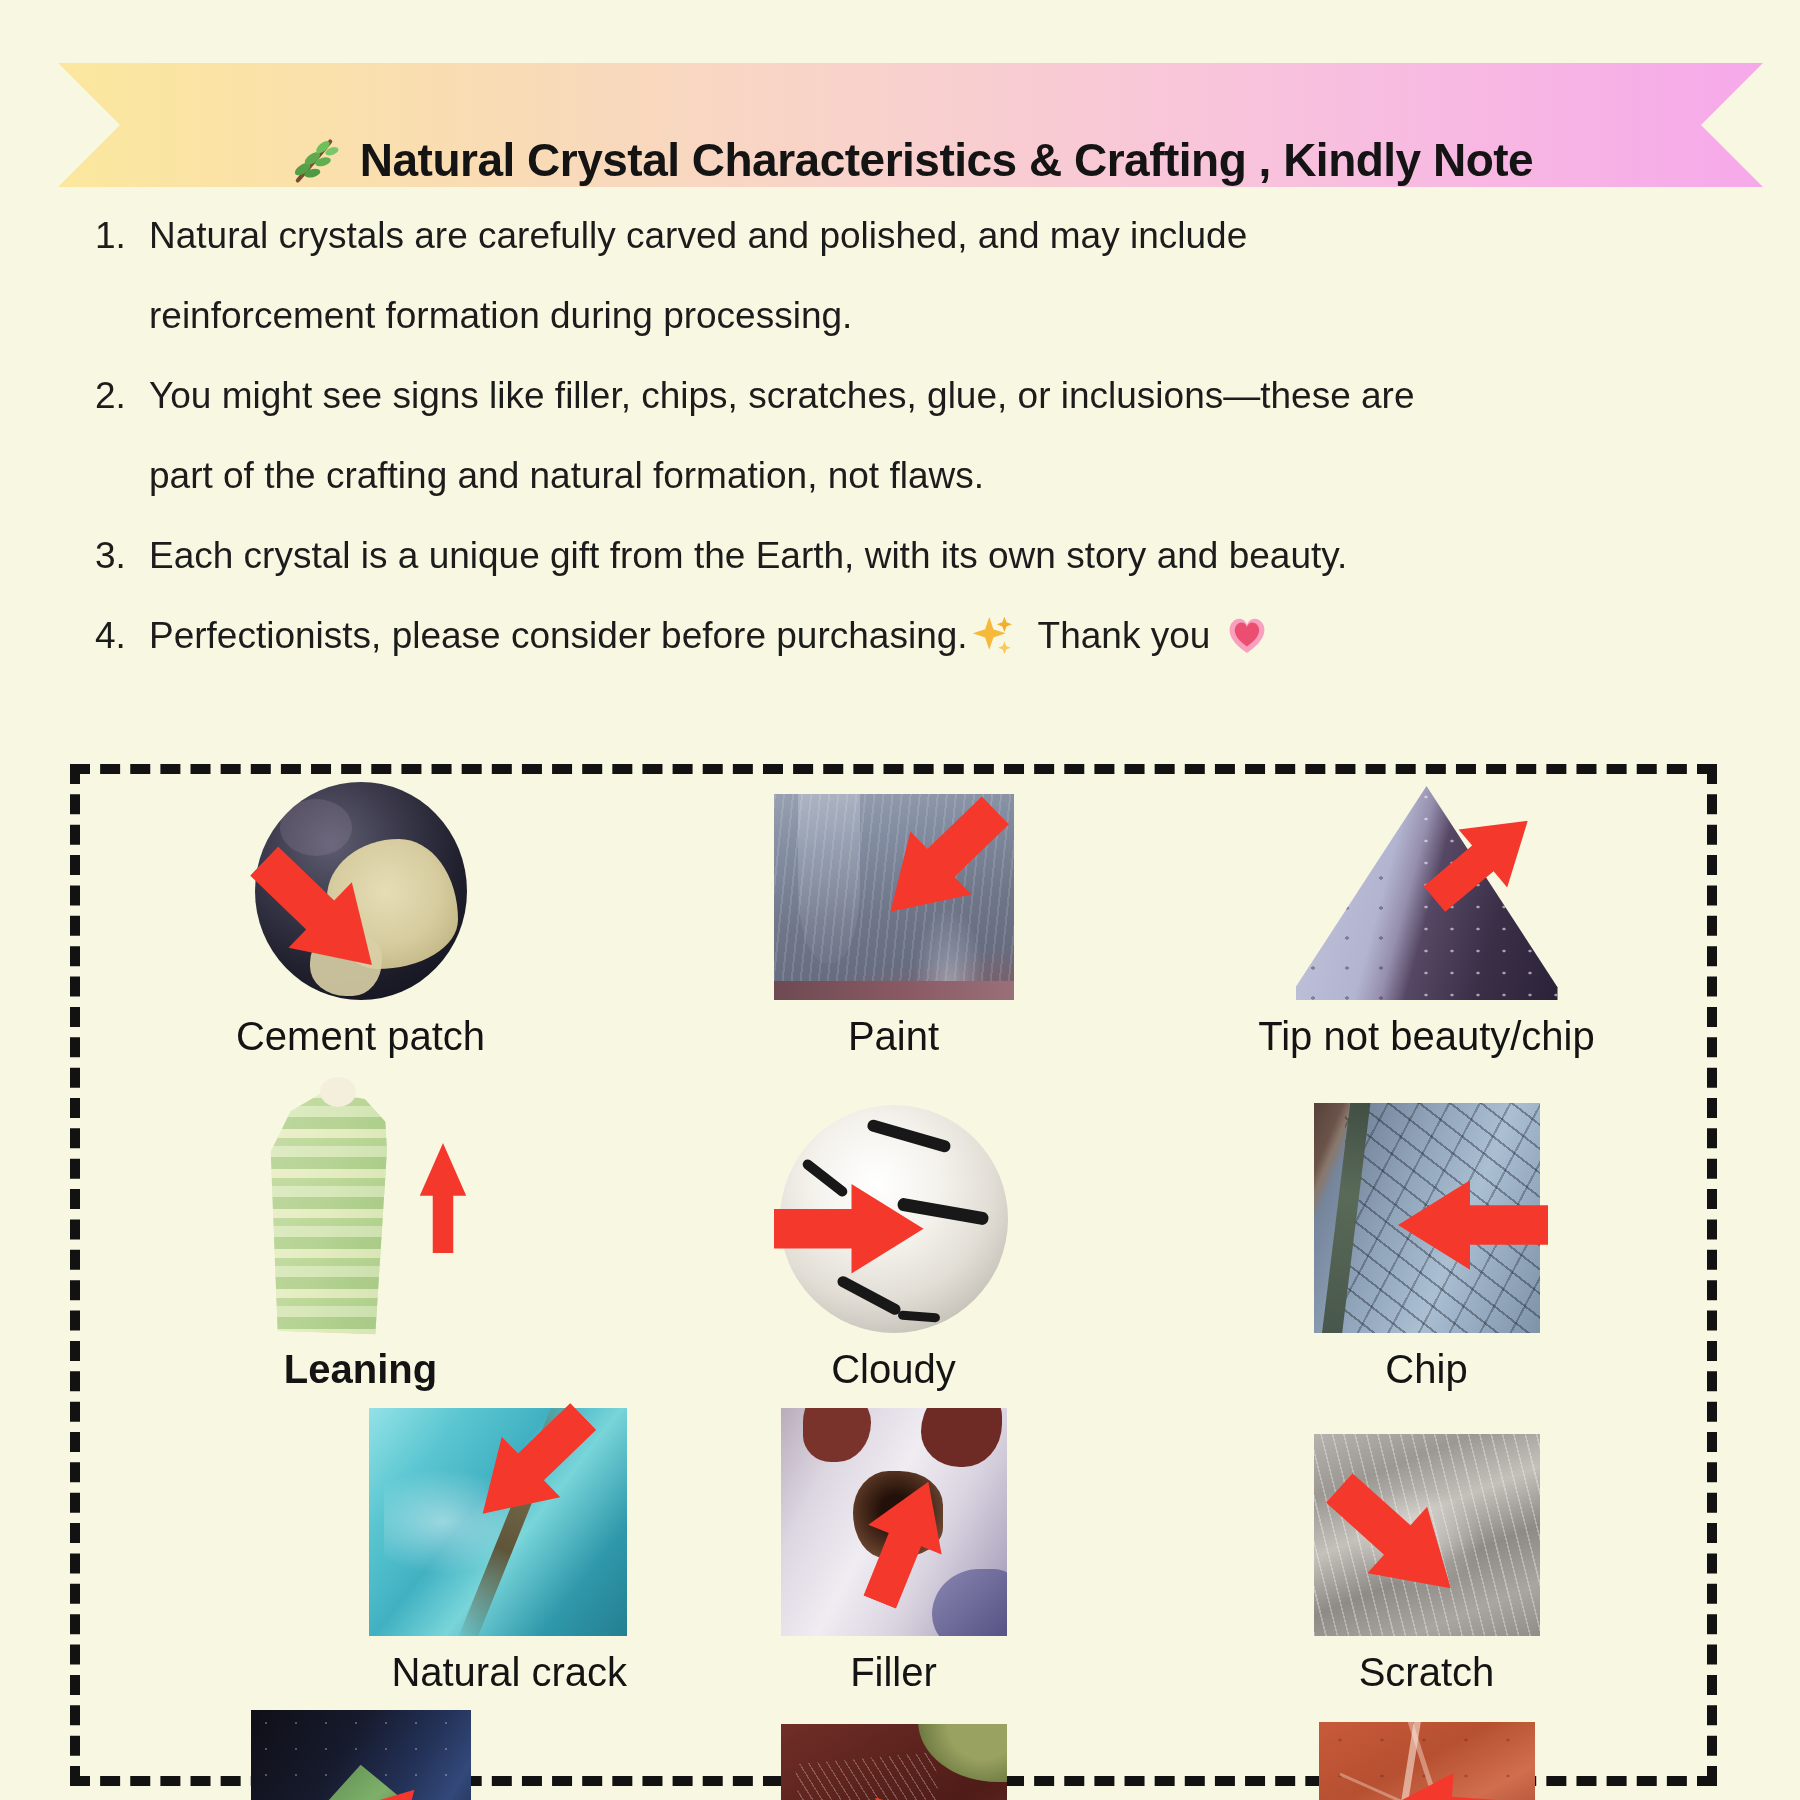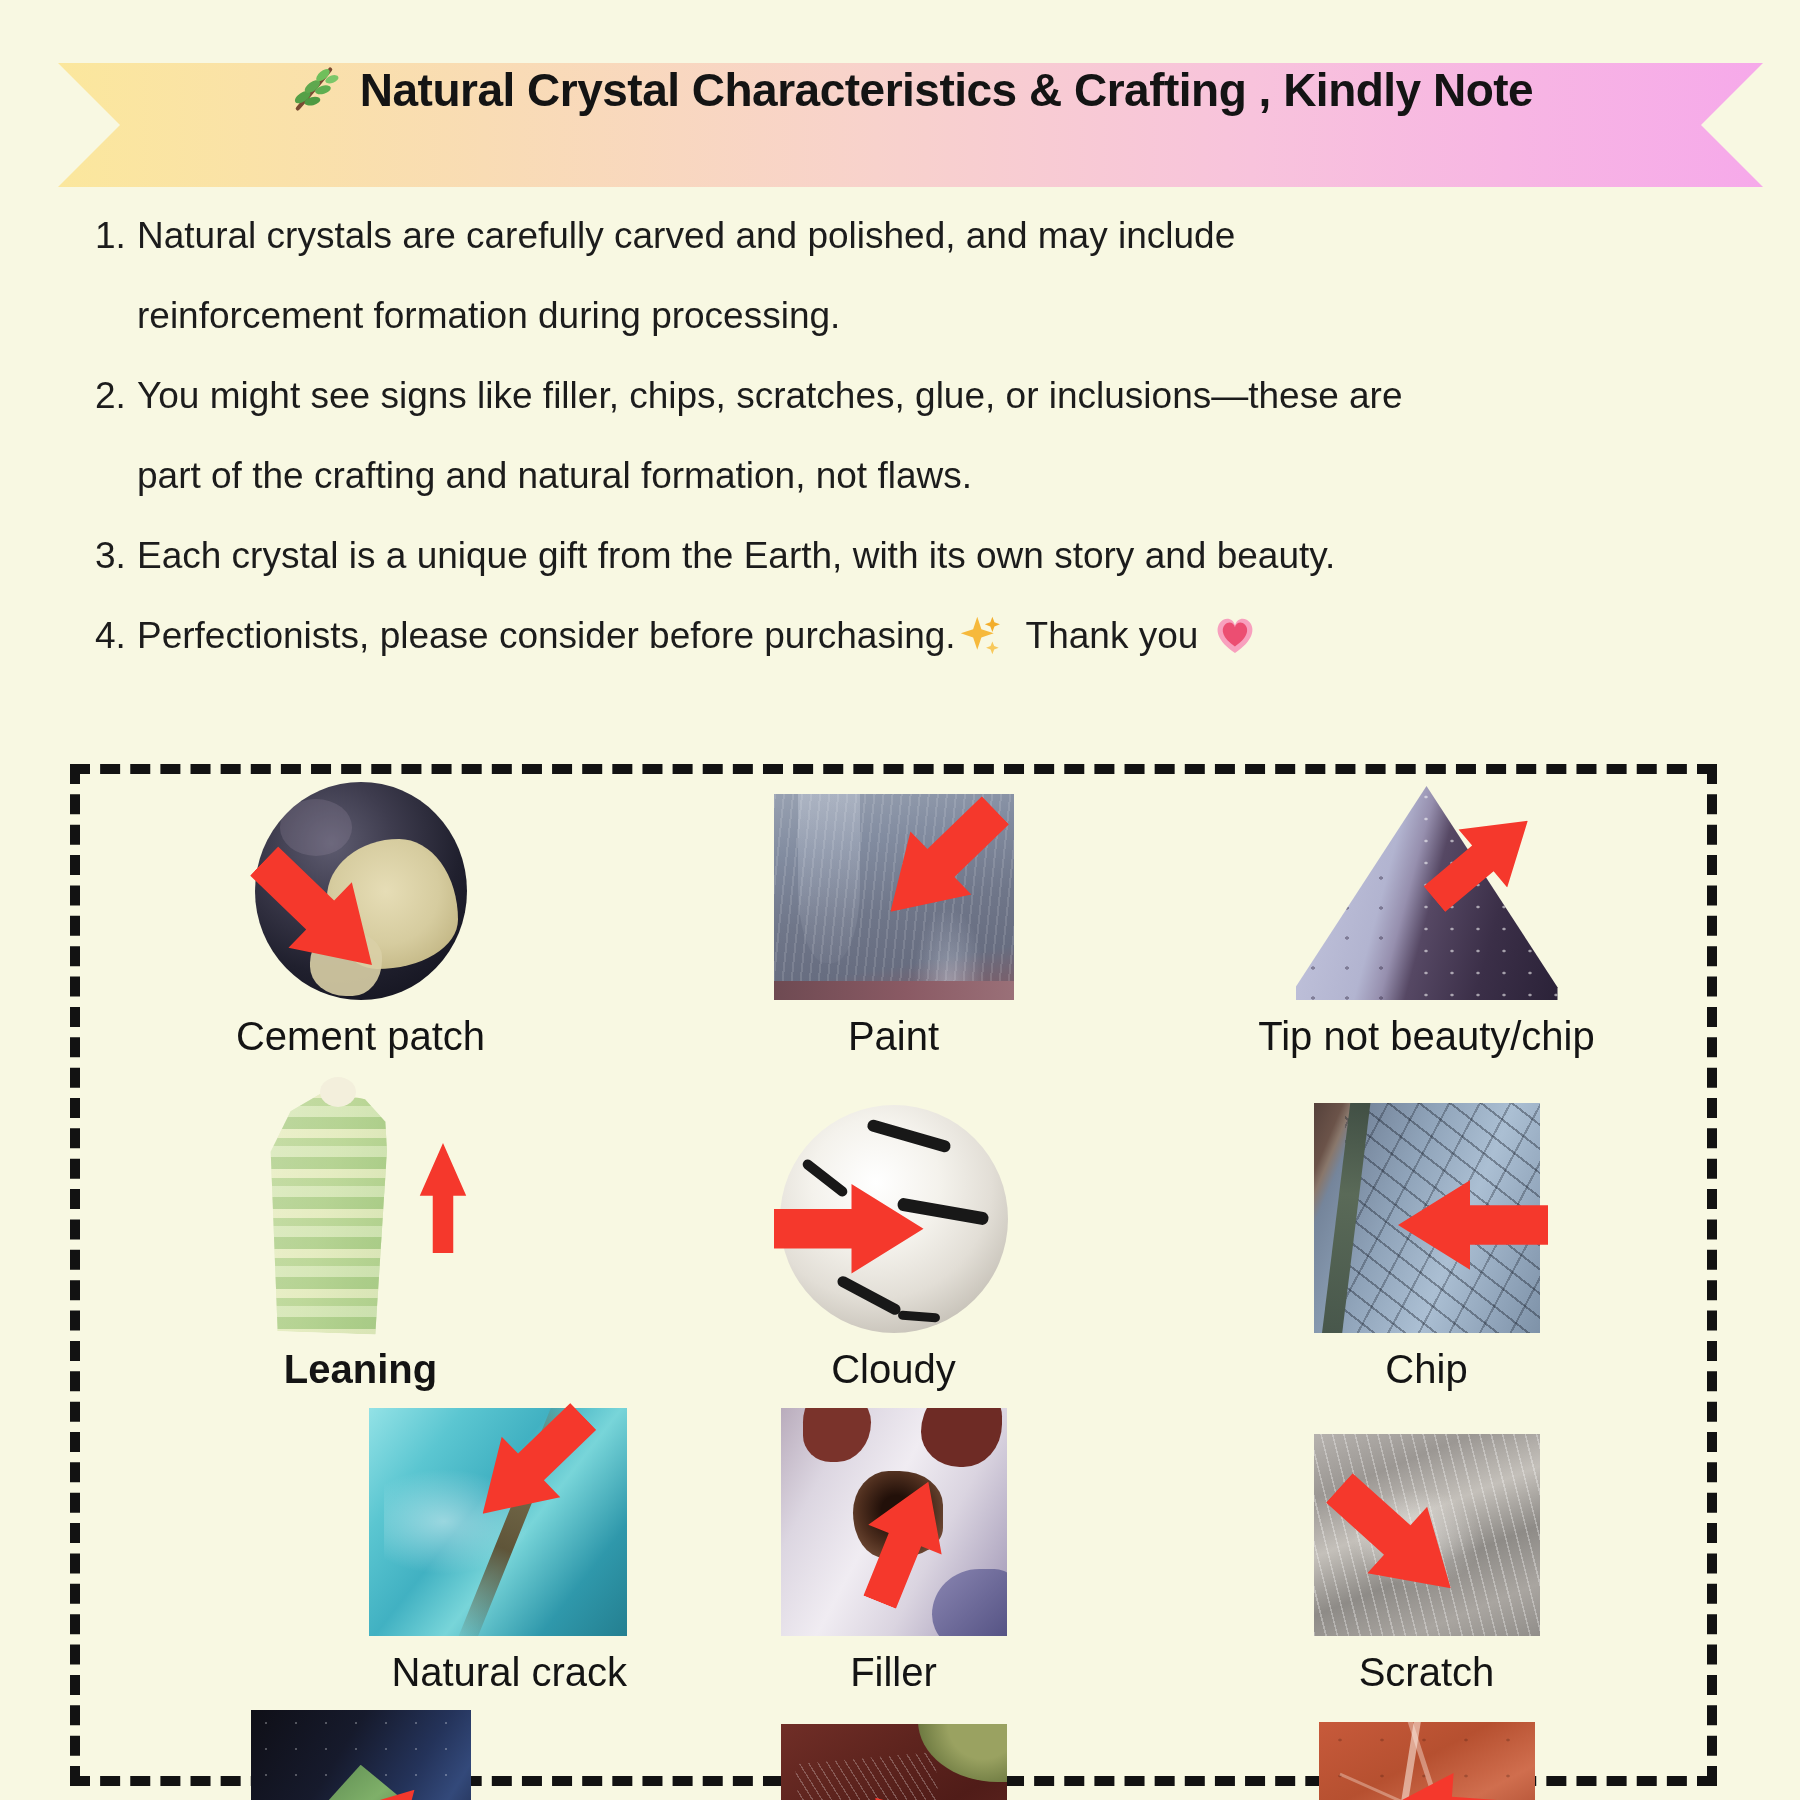--- a/index.html
+++ b/index.html
@@ -7,31 +7,31 @@
     width:1800px;height:1800px;position:relative;overflow:hidden;
     background:#F8F8E2;
     font-family:"Liberation Sans","DejaVu Sans",sans-serif;
     color:#1B1B1B;
   }
   
   .ribbon{
     position:absolute;left:58px;top:63px;width:1705px;height:124px;
     clip-path:polygon(0 0,100% 0,calc(100% - 62px) 50%,100% 100%,0 100%,62px 50%);
     background:linear-gradient(90deg,#FBE79D 0%,#F9DCB4 25%,#F8D2CC 48%,#F8C3DC 70%,#F6A9EA 100%);
-    display:flex;align-items:flex-start;justify-content:center;gap:20px;
+    display:flex;align-items:flex-end;justify-content:center;gap:20px;
   }
   .ribbon h1{margin:0;font-size:46px;font-weight:bold;color:#141414;letter-spacing:-0.5px;}
   .icn svg{display:inline-block;vertical-align:middle;}
   .herb svg{width:52px;height:52px;}
   
   .notes{position:absolute;left:95px;top:196px;margin:0;padding:0;list-style:none;
     font-size:37px;line-height:80px;color:#1C1C1C;}
   .note{display:flex;align-items:flex-start;}
   .num{flex:0 0 42px;}
-  .txt{display:block;}
+  .txt{display:block;margin-left:12px;}
   .line{display:block;white-space:nowrap;}
   .sparkles svg{width:44px;height:44px;vertical-align:-10px;margin-left:2px;}
   .heart svg{width:46px;height:44px;vertical-align:-9px;margin-left:14px;}
   .gap-l{margin-left:24px;}
   
   .board{
     position:absolute;left:70px;top:764px;width:1647px;height:1022px;box-sizing:border-box;
     border:10px dashed #121212;
     display:grid;grid-template-columns:repeat(3,1fr);grid-template-rows:repeat(3,1fr);
     padding:8px 14px 6px;

